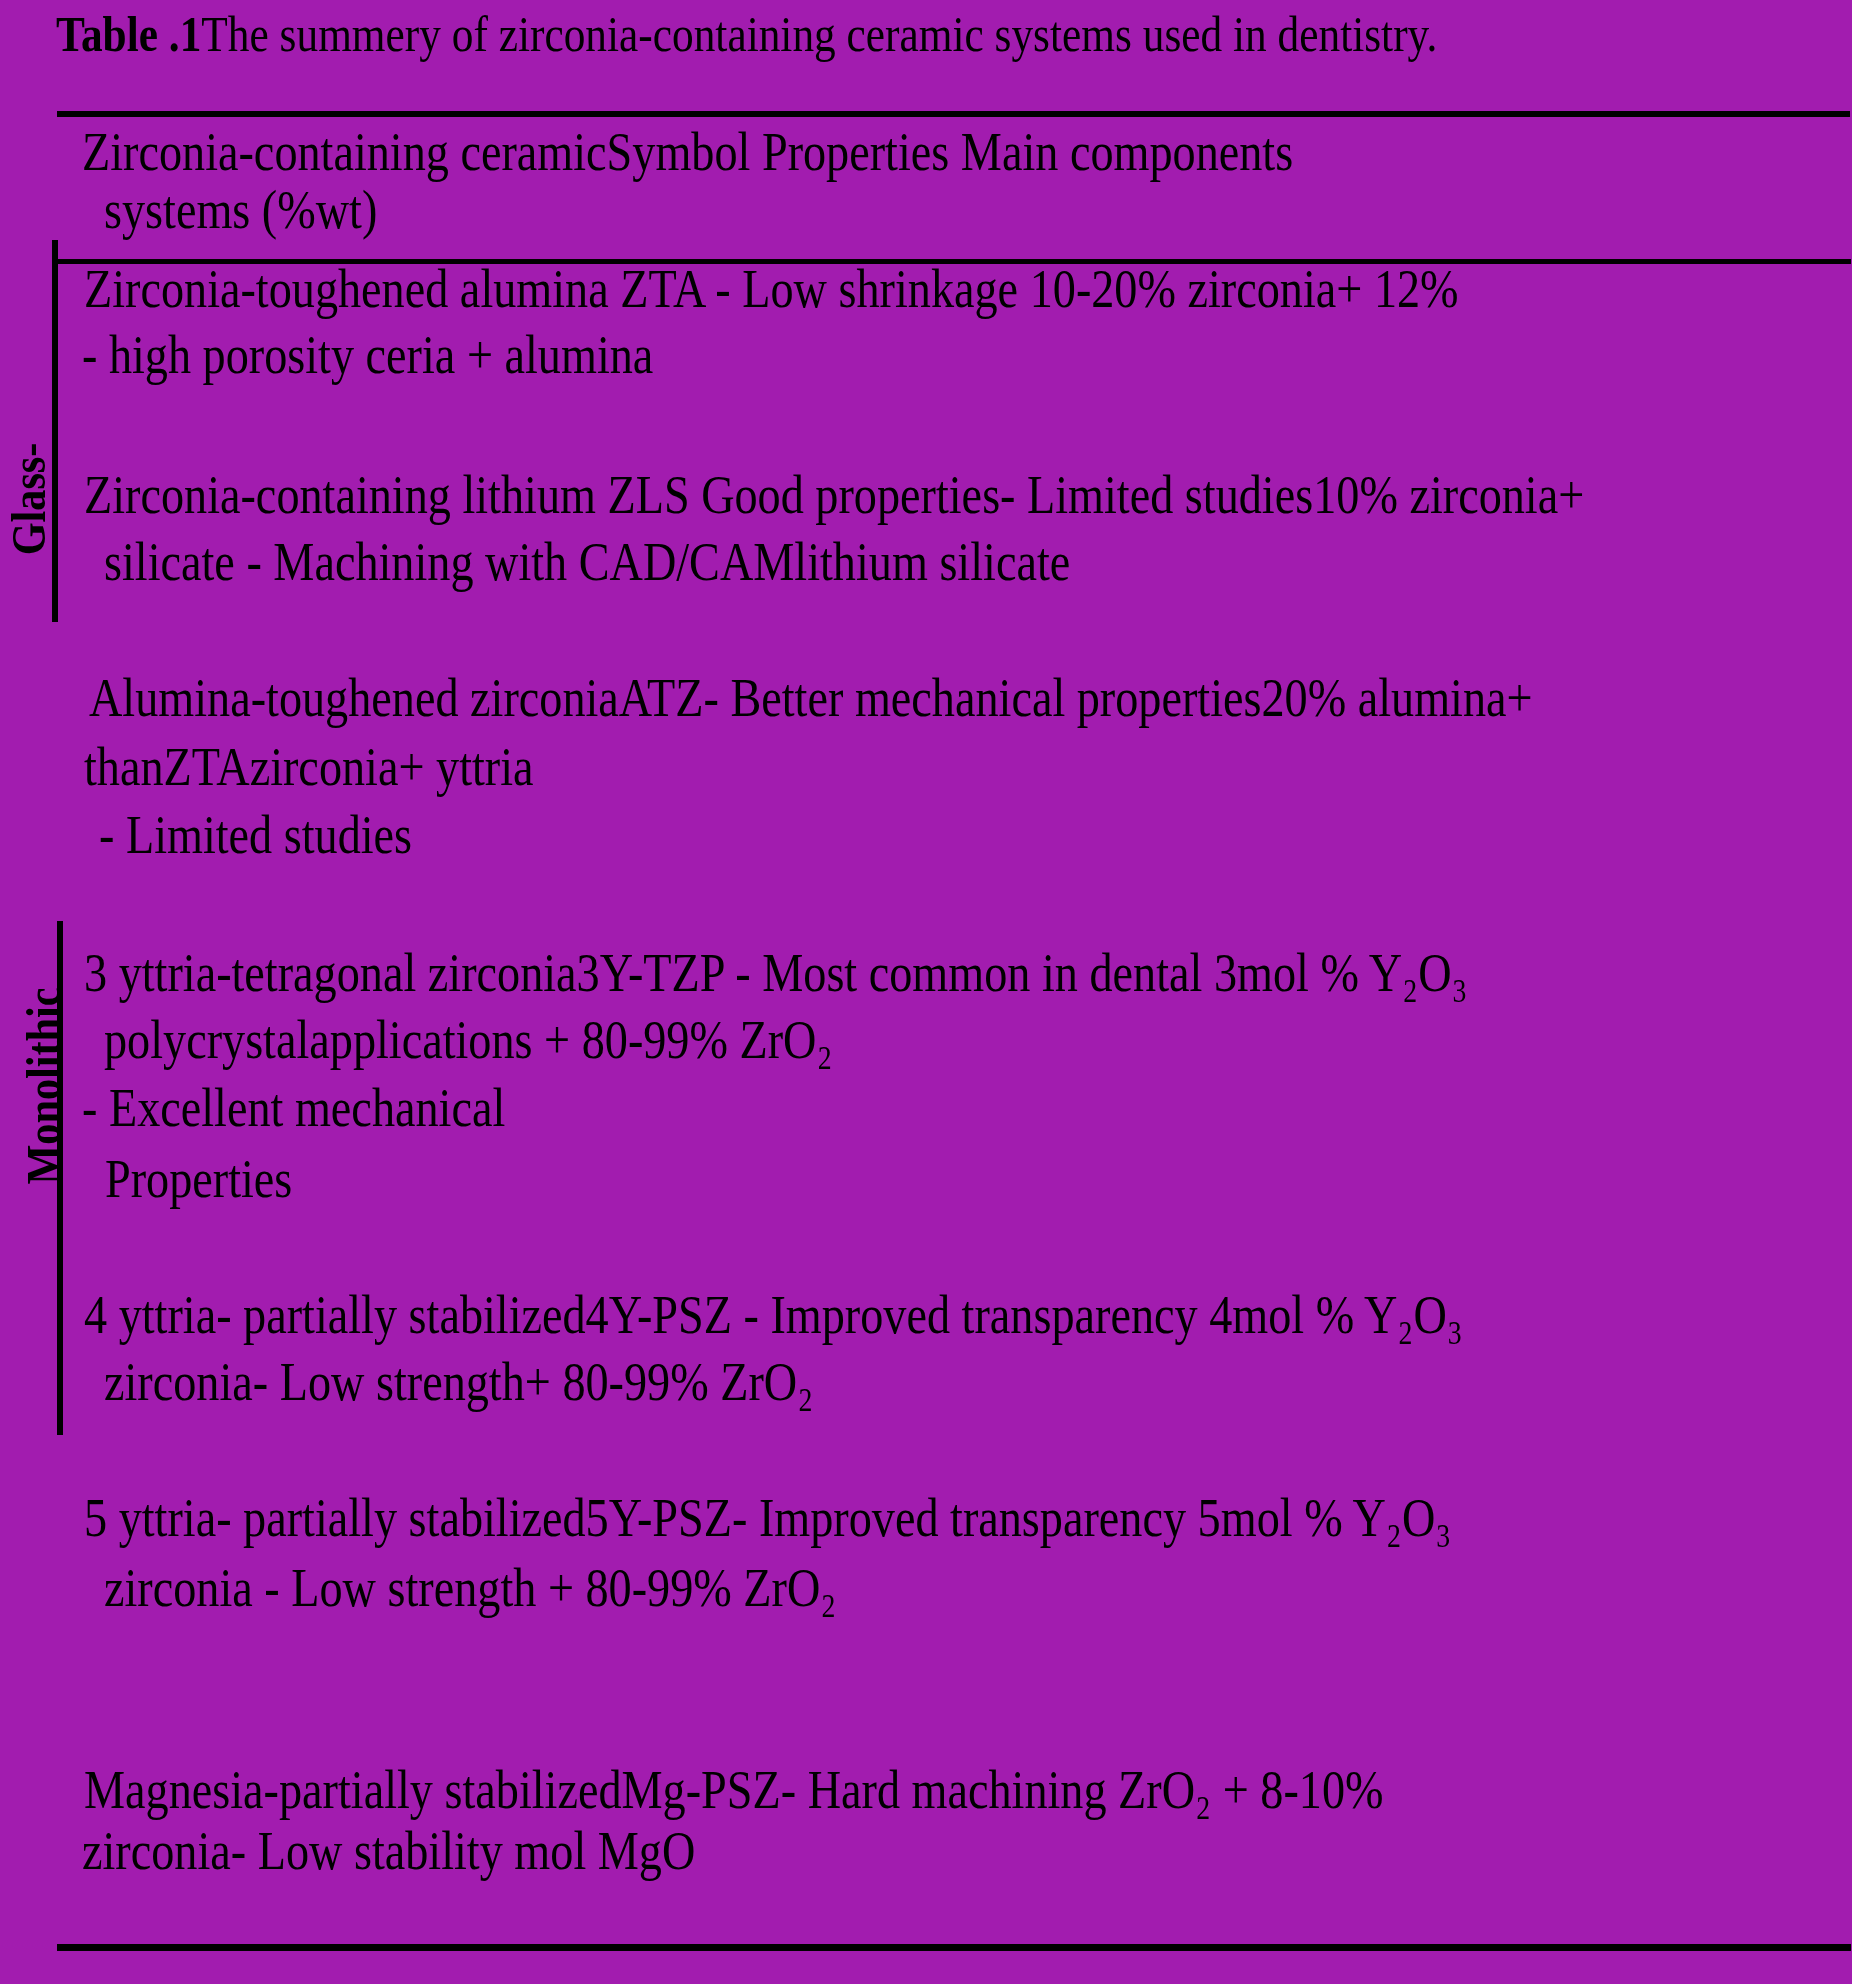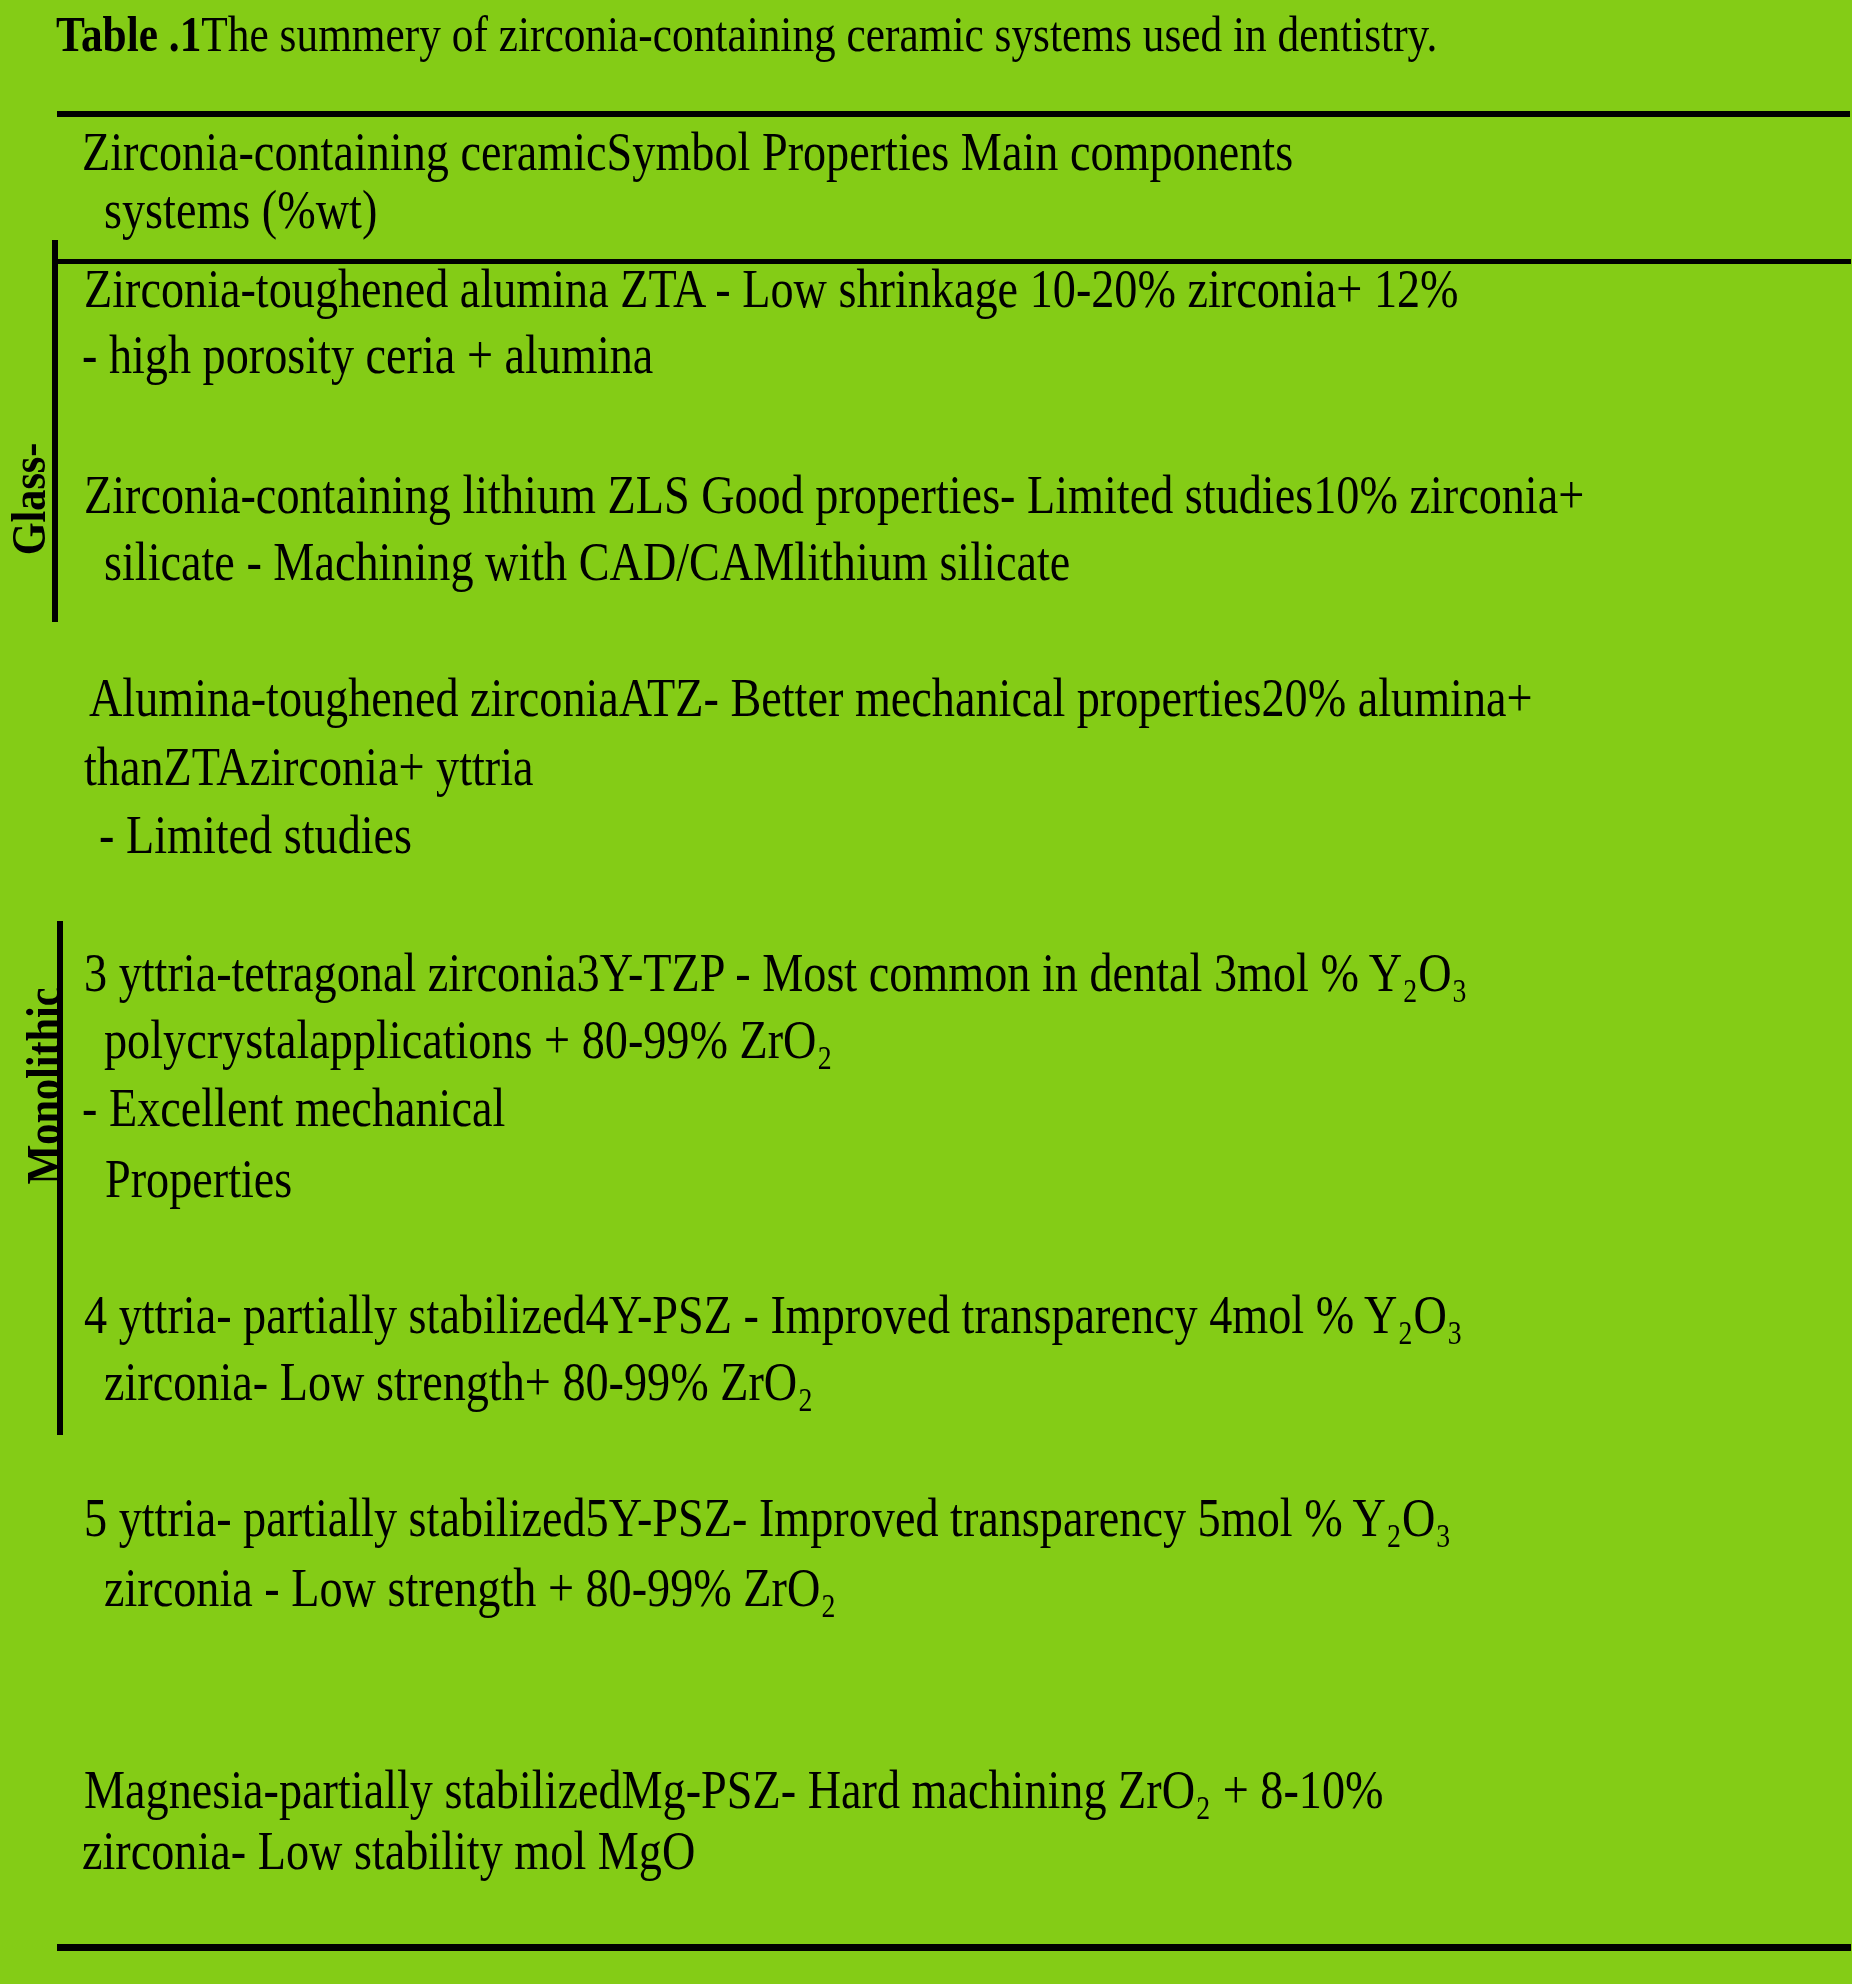--- a/index.html
+++ b/index.html
@@ -1,20 +1,20 @@
 <!DOCTYPE html>
 <html style="font-size:7.7px"><head>
 <meta charset="utf-8">
 <style>
   html,body{margin:0;padding:0;background:#ffffff;}
   .page{
     position:relative;
     width:1853px;
     height:1985px;
-    background:#84cc16;
+    background:#a21caf;
     color:#000000;
     font-family:"Liberation Serif","DejaVu Serif",serif;
     overflow:hidden;
   }
   .caption{
     position:absolute;
     left:56px; top:4.8px;
     font-size:51px;
     line-height:1.15;
     white-space:pre;

